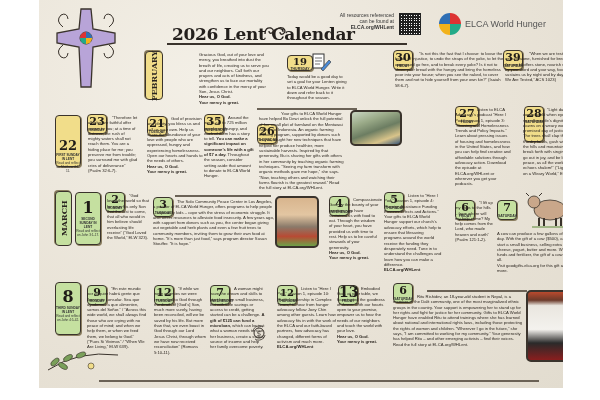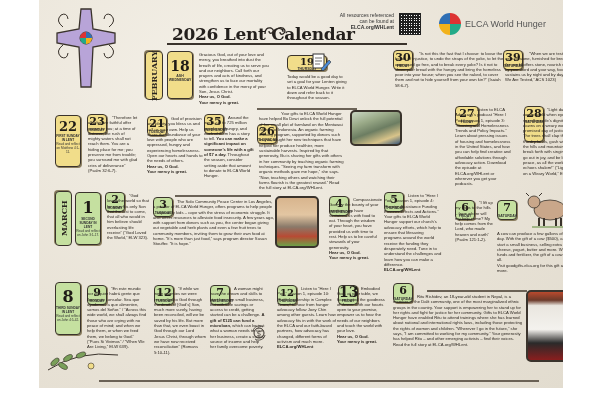--- a/index.html
+++ b/index.html
@@ -61,30 +61,26 @@
   <div class="abs hdr-note">
     <div>All resources referenced</div>
     <div>can be found at</div>
     <b>ELCA.org/WHLent</b>
   </div>
   <div class="abs qr"></div>
   <div class="abs logo-mark"></div>
   <div class="abs logo-text">ELCA World Hunger</div>
 
   <div class="month yel" style="left:106px;top:51px;width:18px;height:49px;font-size:8px">FEBRUARY</div>
-  <div class="box yel" style="left:128px;top:51px;width:26px;height:48px;padding-top:6px">
-    <span class="num" style="font-size:14px">18</span>
-    <span class="dow">ASH WEDNESDAY</span>
-  </div>
   <div class="txt" style="left:160px;top:52px;width:70px">
     <span>Gracious God, out of your love and mercy, you breathed into dust the breath of life, creating us to serve you and our neighbors. Call forth our prayers and acts of kindness, and strengthen us to face our mortality with confidence in the mercy of your Son, Jesus Christ.</span><br>
     <b>Hear us, O God.</b><br><b>Your mercy is great.</b>
   </div>
 
-  <div class="box yel" style="left:248px;top:55px;width:40px;height:16px">
+  <div class="box yel" style="left:248px;top:55px;width:26px;height:16px">
     <span class="num" style="font-size:10px;line-height:11px">19</span>
     <span class="dow">Thursday</span>
   </div>
   <svg class="abs" style="left:272px;top:52px;width:20px;height:20px" viewBox="0 0 20 20">
     <rect x="2" y="2" width="11" height="14" fill="#fff" stroke="#333" stroke-width="1"></rect>
     <path d="M4 6h7M4 9h7M4 12h5" stroke="#333" stroke-width=".7"></path>
     <path d="M10 17 l8 -9 l2 2 l-8 9 z" fill="#4a8ad6" stroke="#333" stroke-width=".6"></path>
   </svg>
   <div class="txt" style="left:248px;top:74px;width:60px">Today would be a good day to set a goal for your Lenten giving to ELCA World Hunger. Write it down and refer back to it throughout the season.</div>
 
@@ -93,21 +89,21 @@
     <span class="dow">Friday</span>
   </div>
   <div class="txt" style="left:356px;top:51px;width:110px;text-indent:24px">“Is not this the fast that I choose: to loose the bonds of injustice, to undo the straps of the yoke, to let the oppressed go free, and to break every yoke? Is it not to share your bread with the hungry and bring the homeless poor into your house; when you see the naked, to cover them and not to hide yourself from your own kin?” (Isaiah 58:6-7).</div>
 
   <div class="box yel" style="left:464px;top:50px;width:20px;height:20px">
     <span class="num" style="font-size:11px;line-height:13px">39</span>
     <span class="dow">Saturday</span>
   </div>
   <div class="txt" style="left:466px;top:51px;width:78px;text-indent:24px">“When we are tested and wrestle alone, furnished for bread when the world offers stone, nourish us, God, by your word and your way, food that sustains us by night and by day.” (“When We Are Tested,” ACS 1023)</div>
 
-  <div class="box yel" style="left:16px;top:115px;width:26px;height:52px;padding-top:3px">
+  <div class="box yel" style="left:16px;top:115px;width:26px;height:52px;padding-top:22px">
     <span class="num" style="font-size:13px">22</span>
     <span class="dow" style="font-size:3.2px">FIRST SUNDAY IN LENT</span>
     <span class="dow" style="font-weight:normal;text-transform:none;font-size:3.2px">Read and reflect on Matthew 4:1-11.</span>
   </div>
 
   <div class="box yel" style="left:48px;top:114px;width:20px;height:20px">
     <span class="num" style="font-size:11px;line-height:13px">23</span>
     <span class="dow">Monday</span>
   </div>
   <div class="txt" style="left:49px;top:115px;width:50px;text-indent:24px">“Therefore let all who are faithful offer prayer to you; at a time of distress, the rush of mighty waters shall not reach them. You are a hiding place for me; you preserve me from trouble; you surround me with glad cries of deliverance” (Psalm 32:6-7).</div>

